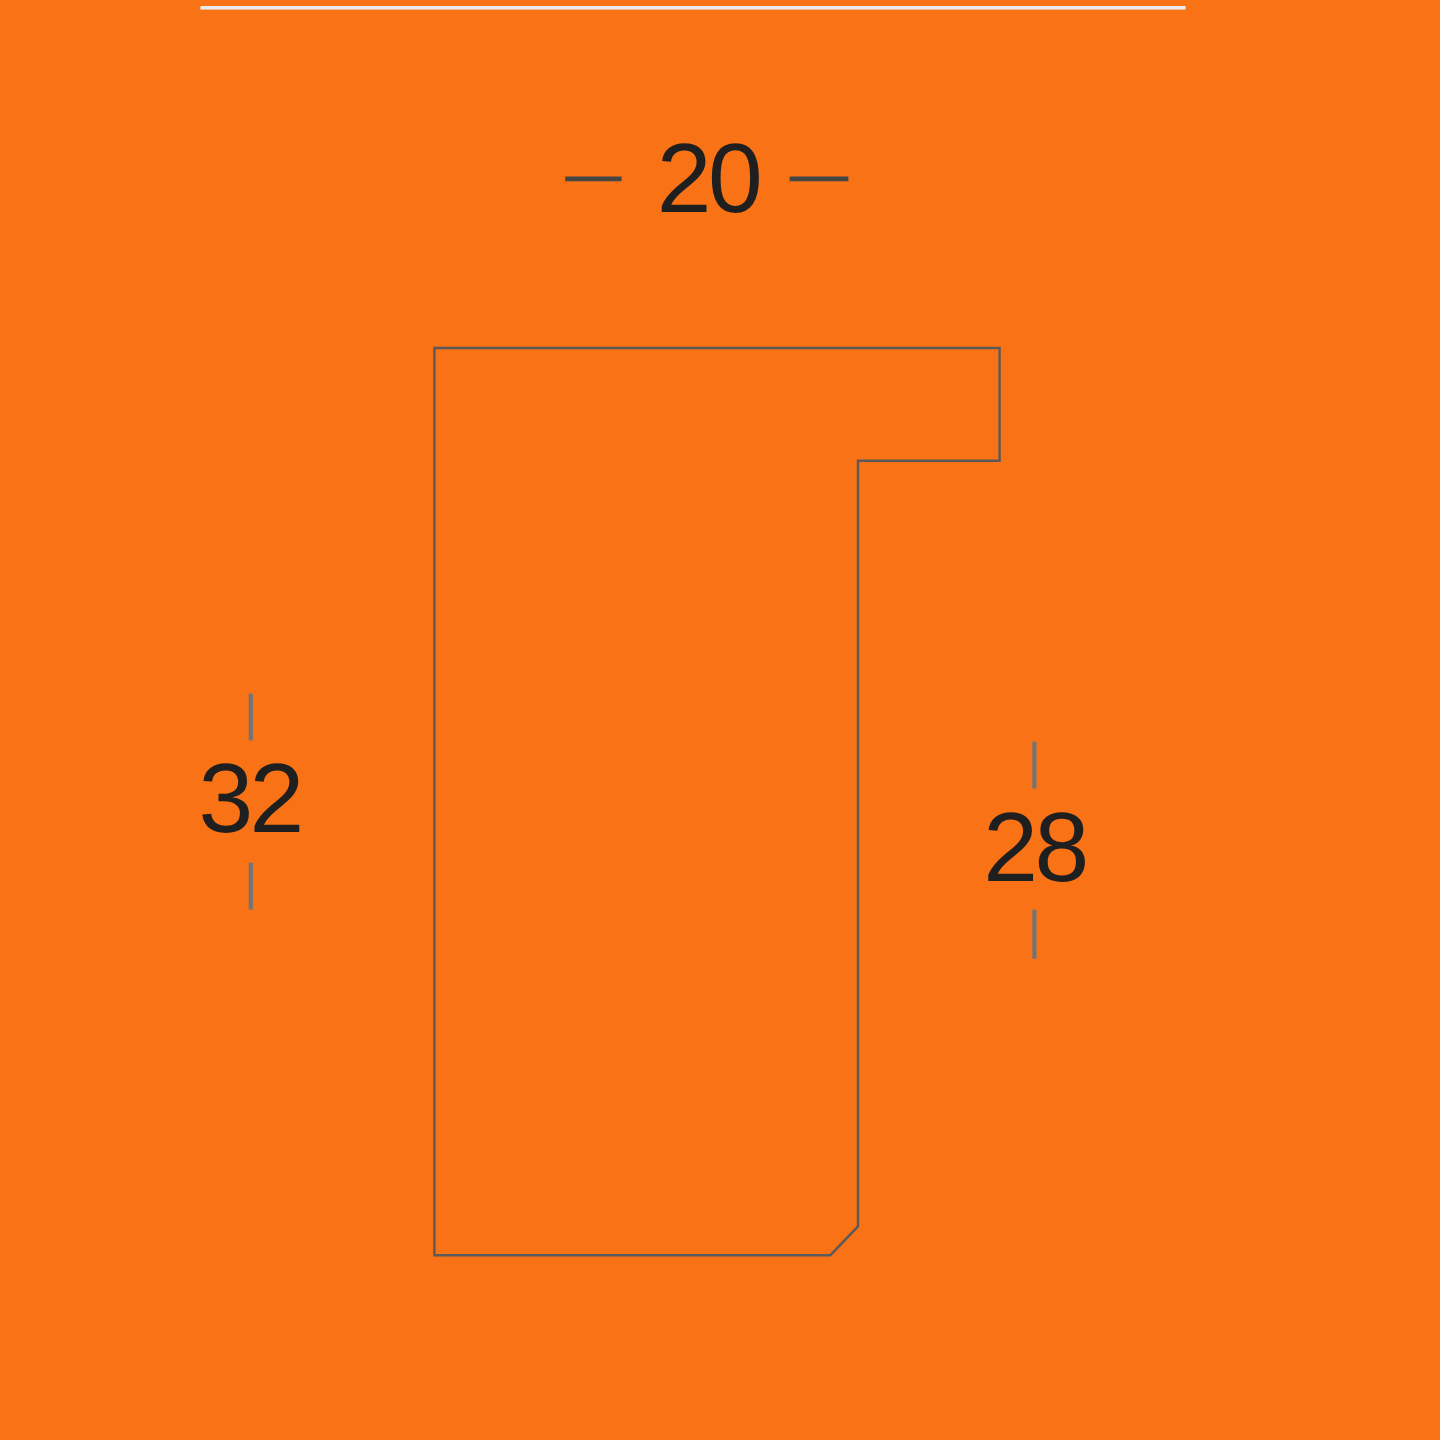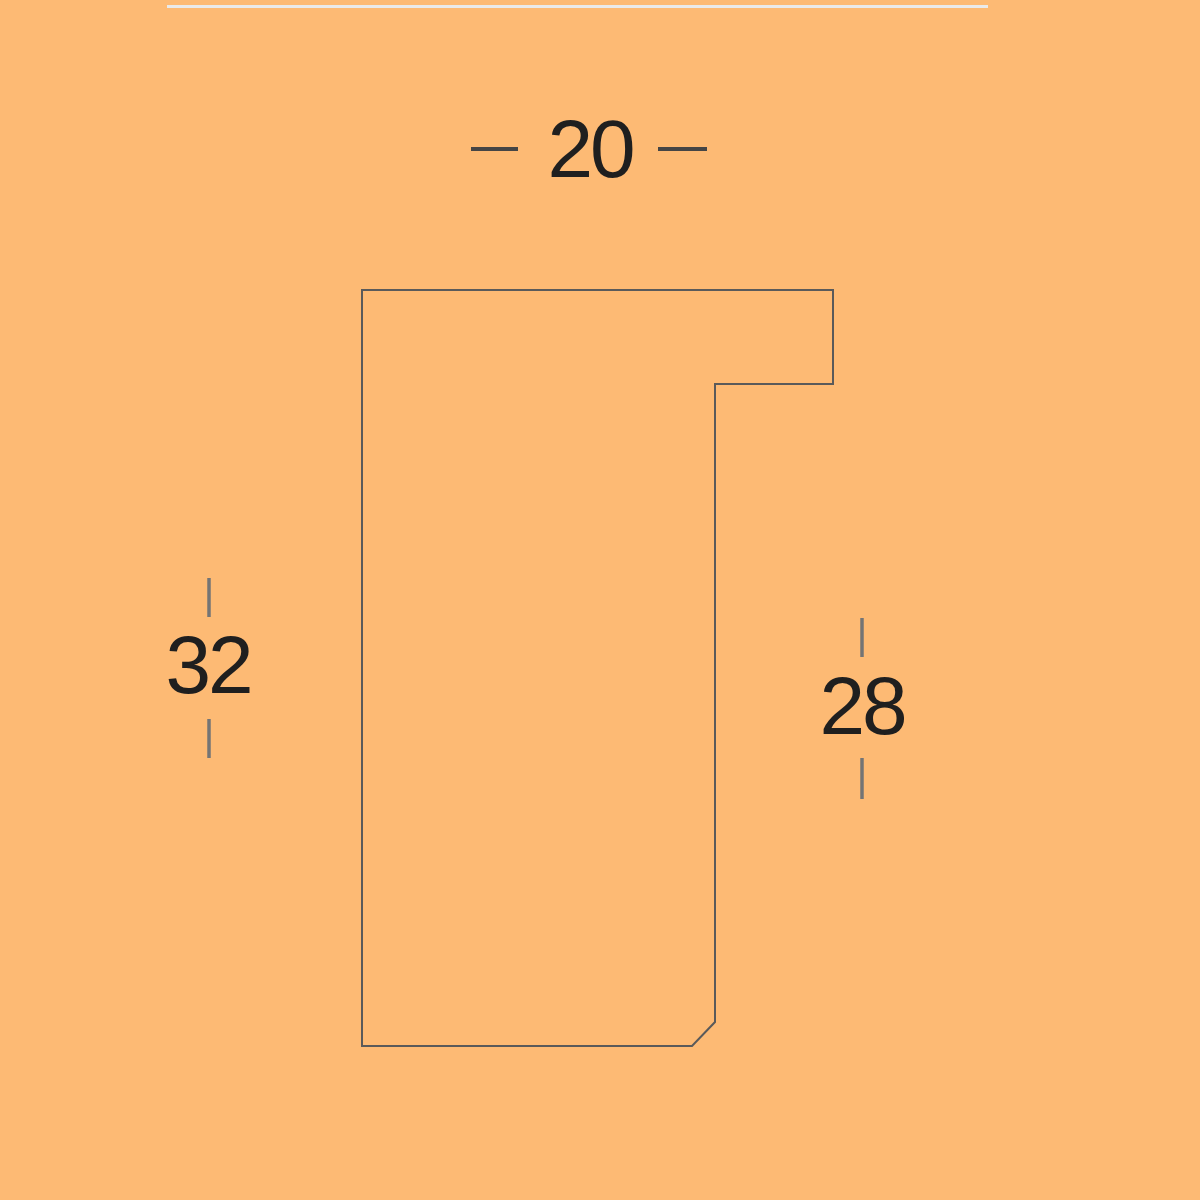--- a/index.html
+++ b/index.html
@@ -4,21 +4,21 @@
 <style>
   html, body {
     margin: 0;
     padding: 0;
     background: #ffffff;
   }
   .canvas {
     position: relative;
     width: 1200px;
     height: 1200px;
-    background: #fdba74;
+    background: #f97316;
     overflow: hidden;
     font-family: "Liberation Sans", sans-serif;
   }
   .top-rule {
     position: absolute;
     left: 167px;
     top: 5px;
     width: 821px;
     height: 3px;
     background: #eaeaea;

